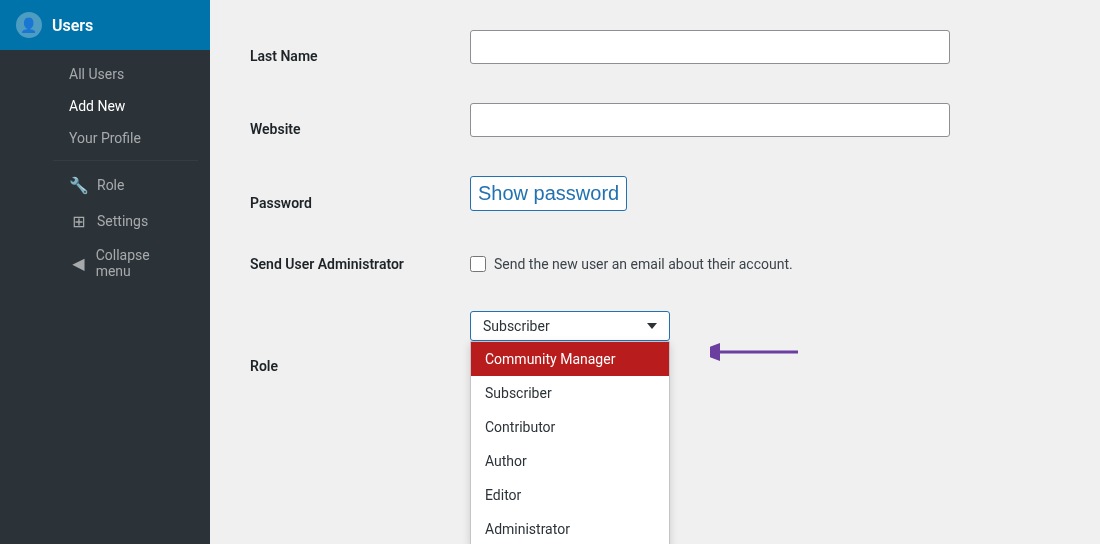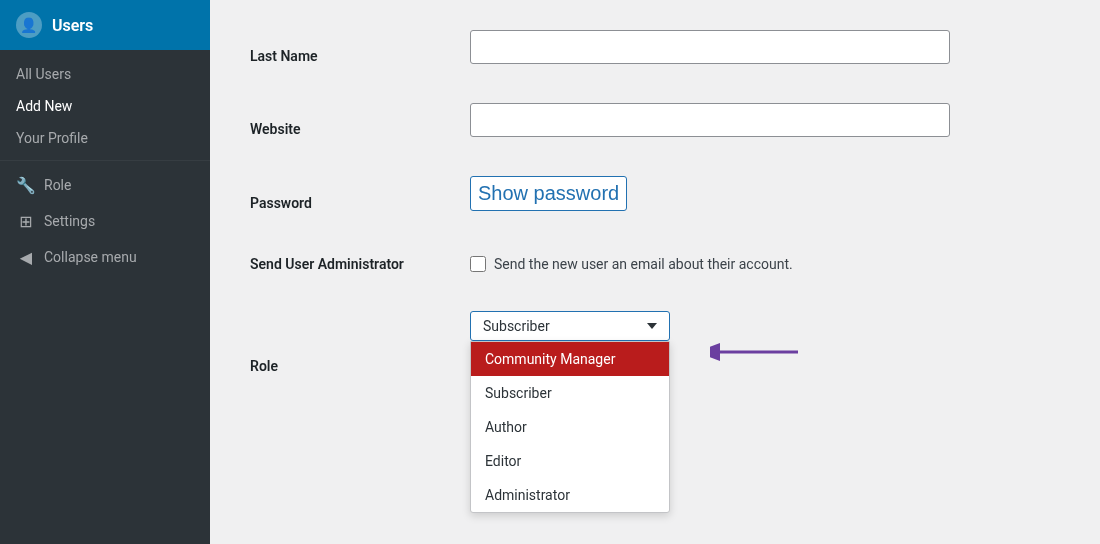--- a/index.html
+++ b/index.html
@@ -26,21 +26,22 @@
     }
     .sidebar-header .user-icon {
       width: 26px;
       height: 26px;
       border-radius: 50%;
       background: rgba(255,255,255,0.3);
       display: flex; align-items: center; justify-content: center;
       font-size: 14px;
     }
     .sidebar-nav {
-      padding: 8px 0;
+      padding: 8px 12px;
+      margin-left: 41px;
     }
     .sidebar-item {
       padding: 8px 16px;
       cursor: pointer;
       color: #a7aaad;
       font-size: 14px;
       display: flex;
       align-items: center;
       gap: 8px;
     }
@@ -263,20 +264,21 @@
     <div class="form-control-wrap">
       <div style="display:flex; align-items:flex-start; gap: 24px;">
         <div class="role-select-wrap">
           <div class="role-select-btn">
             <span>Subscriber</span>
             <span class="chevron-down"></span>
           </div>
           <div class="role-dropdown">
             <div class="role-option highlighted">Community Manager</div>
             <div class="role-option">Subscriber</div>
+            <div class="role-option">Contributor</div>
             <div class="role-option">Author</div>
             <div class="role-option">Editor</div>
             <div class="role-option">Administrator</div>
           </div>
         </div>
 
         <div class="purple-arrow" style="margin-top: 30px;">
           <svg width="90" height="30" viewBox="0 0 90 30">
             <defs>
               <marker id="arrowhead" markerWidth="8" markerHeight="6" refX="0" refY="3" orient="auto">

